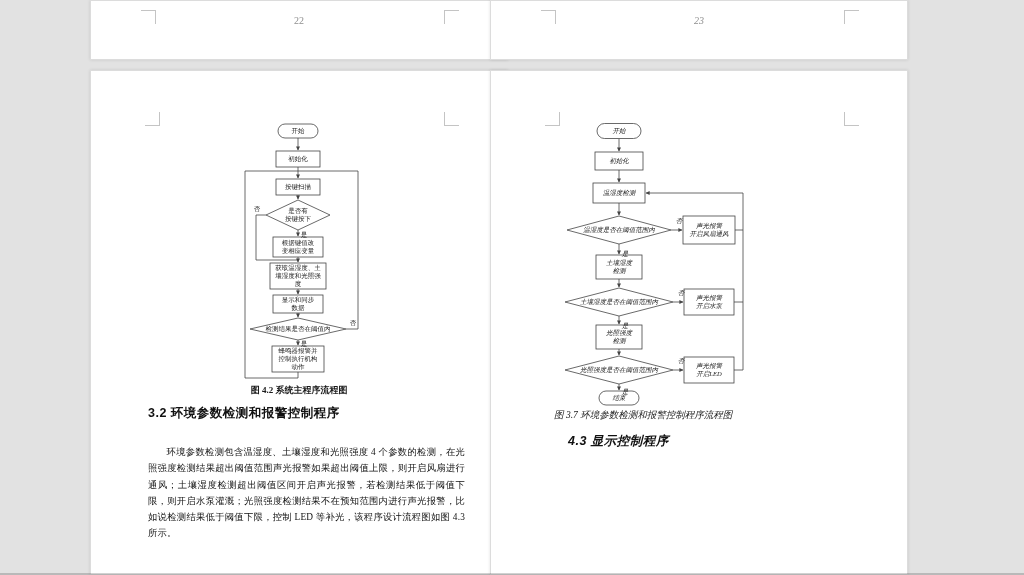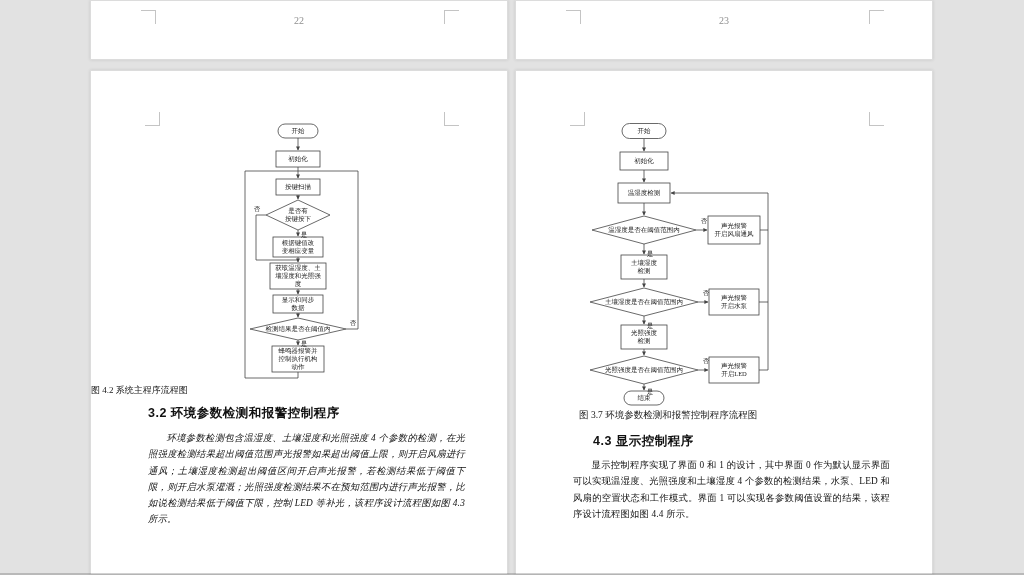--- a/index.html
+++ b/index.html
@@ -3,40 +3,40 @@
 <meta charset="utf-8">
 <style>
   html,body{margin:0;padding:0;width:1024px;height:575px;overflow:hidden;
     background:#e2e2e2;font-family:"Liberation Serif","DejaVu Serif",serif;}
   .canvas{position:absolute;inset:0;}
   .page{position:absolute;background:#fff;width:418px;
     box-shadow:0 0 3px rgba(0,0,0,.12);border:1px solid #dcdcdc;box-sizing:border-box;}
   .strip{top:0;height:60px;}
   .main{top:70px;height:505px;}
   #strip-left,#page-left{left:90px;}
-  #strip-right,#page-right{left:515px;}
+  #strip-right,#page-right{left:490px;font-style:italic;}
   .pagenum{position:absolute;top:14px;left:0;width:100%;text-align:center;
     font-size:10px;color:#8f8f8f;}
   .crop{position:absolute;width:14px;height:13px;}
   .crop.bl{left:50px;top:9px;border-top:1px solid #c4c4c4;border-right:1px solid #c4c4c4;}
   .crop.br{left:353px;top:9px;border-top:1px solid #c4c4c4;border-left:1px solid #c4c4c4;}
   .crop.tl{left:54px;top:41px;border-bottom:1px solid #c4c4c4;border-right:1px solid #c4c4c4;}
   .crop.tr{left:353px;top:41px;border-bottom:1px solid #c4c4c4;border-left:1px solid #c4c4c4;}
   .fc{position:absolute;left:0;top:0;width:418px;height:418px;}
   .fc text{font-family:"Liberation Serif","DejaVu Serif",serif;}
   .caption{position:absolute;color:#1a1a1a;}
-  .caption.c1{top:313px;left:0;width:100%;text-align:left;font-size:9px;font-weight:normal;}
+  .caption.c1{top:313px;left:0;width:100%;text-align:center;font-size:9px;font-weight:bold;}
   .caption.c2{top:338px;left:63px;font-size:9.5px;}
   .heading{position:absolute;left:57px;font-weight:bold;color:#111;
     font-family:"Liberation Sans","DejaVu Sans",sans-serif;font-size:12.5px;letter-spacing:.5px;}
   #page-left .heading{top:334px;}
   #page-right .heading{top:362px;margin-left:20px;}
   .para{position:absolute;left:57px;width:317px;font-size:9.3px;line-height:16.3px;
     color:#111;text-align:justify;text-indent:2em;letter-spacing:.2px;}
-  #page-left .para{top:359px;font-style:italic;}
+  #page-left .para{top:373px;}
   #page-right .para{top:386px;}
   .bottom-edge{position:fixed;left:0;bottom:0;width:100%;height:2px;
     background:rgba(0,0,0,.18);}
 </style>
 </head>
 <body>
 
 <div class="canvas">
 
   <div class="page strip" id="strip-left">
@@ -160,17 +160,16 @@
         <text x="128" y="329.275" text-anchor="middle" font-size="6.5" fill="#222">结束</text>
         <text x="188" y="152.275" text-anchor="middle" font-size="6.5" fill="#222">否</text>
         <text x="134" y="185.275" text-anchor="middle" font-size="6.5" fill="#222">是</text>
         <text x="190" y="224.275" text-anchor="middle" font-size="6.5" fill="#222">否</text>
         <text x="134" y="257.275" text-anchor="middle" font-size="6.5" fill="#222">是</text>
         <text x="190" y="292.275" text-anchor="middle" font-size="6.5" fill="#222">否</text>
         <text x="134" y="323.275" text-anchor="middle" font-size="6.5" fill="#222">是</text>
       </svg>
     <div class="caption c2">图 3.7  环境参数检测和报警控制程序流程图</div>
     <div class="heading">4.3 显示控制程序</div>
-    <div class="para">显示控制程序实现了界面 0 和 1 的设计，其中界面 0 作为默认显示界面可以实现温湿度、光照强度和土壤湿度 4 个参数的检测结果，水泵、LED 和风扇的空置状态和工作模式。界面 1 可以实现各参数阈值设置的结果，该程序设计流程图如图 4.4 所示。</div>
   </div>
 
   <div class="bottom-edge"></div>
 </div>
 
 </body></html>

